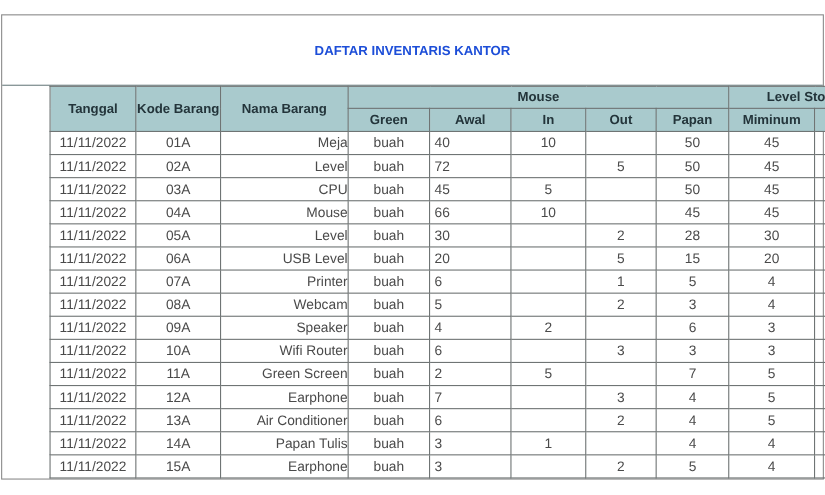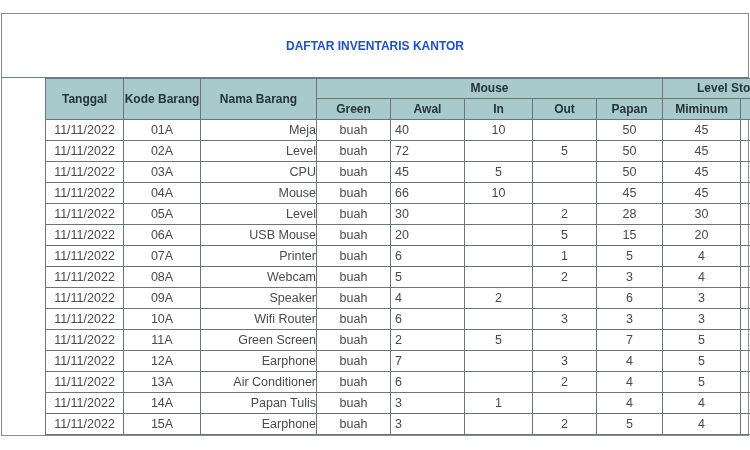--- a/index.html
+++ b/index.html
@@ -116,21 +116,21 @@
           <td class="left">30</td>
           <td></td>
           <td>2</td>
           <td>28</td>
           <td>30</td>
           <td><span class="cb"></span></td>
         </tr>
         <tr>
           <td>11/11/2022</td>
           <td>06A</td>
-          <td class="name">USB Mouse</td>
+          <td class="name">USB Level</td>
           <td>buah</td>
           <td class="left">20</td>
           <td></td>
           <td>5</td>
           <td>15</td>
           <td>20</td>
           <td><span class="cb"></span></td>
         </tr>
         <tr>
           <td>11/11/2022</td>

